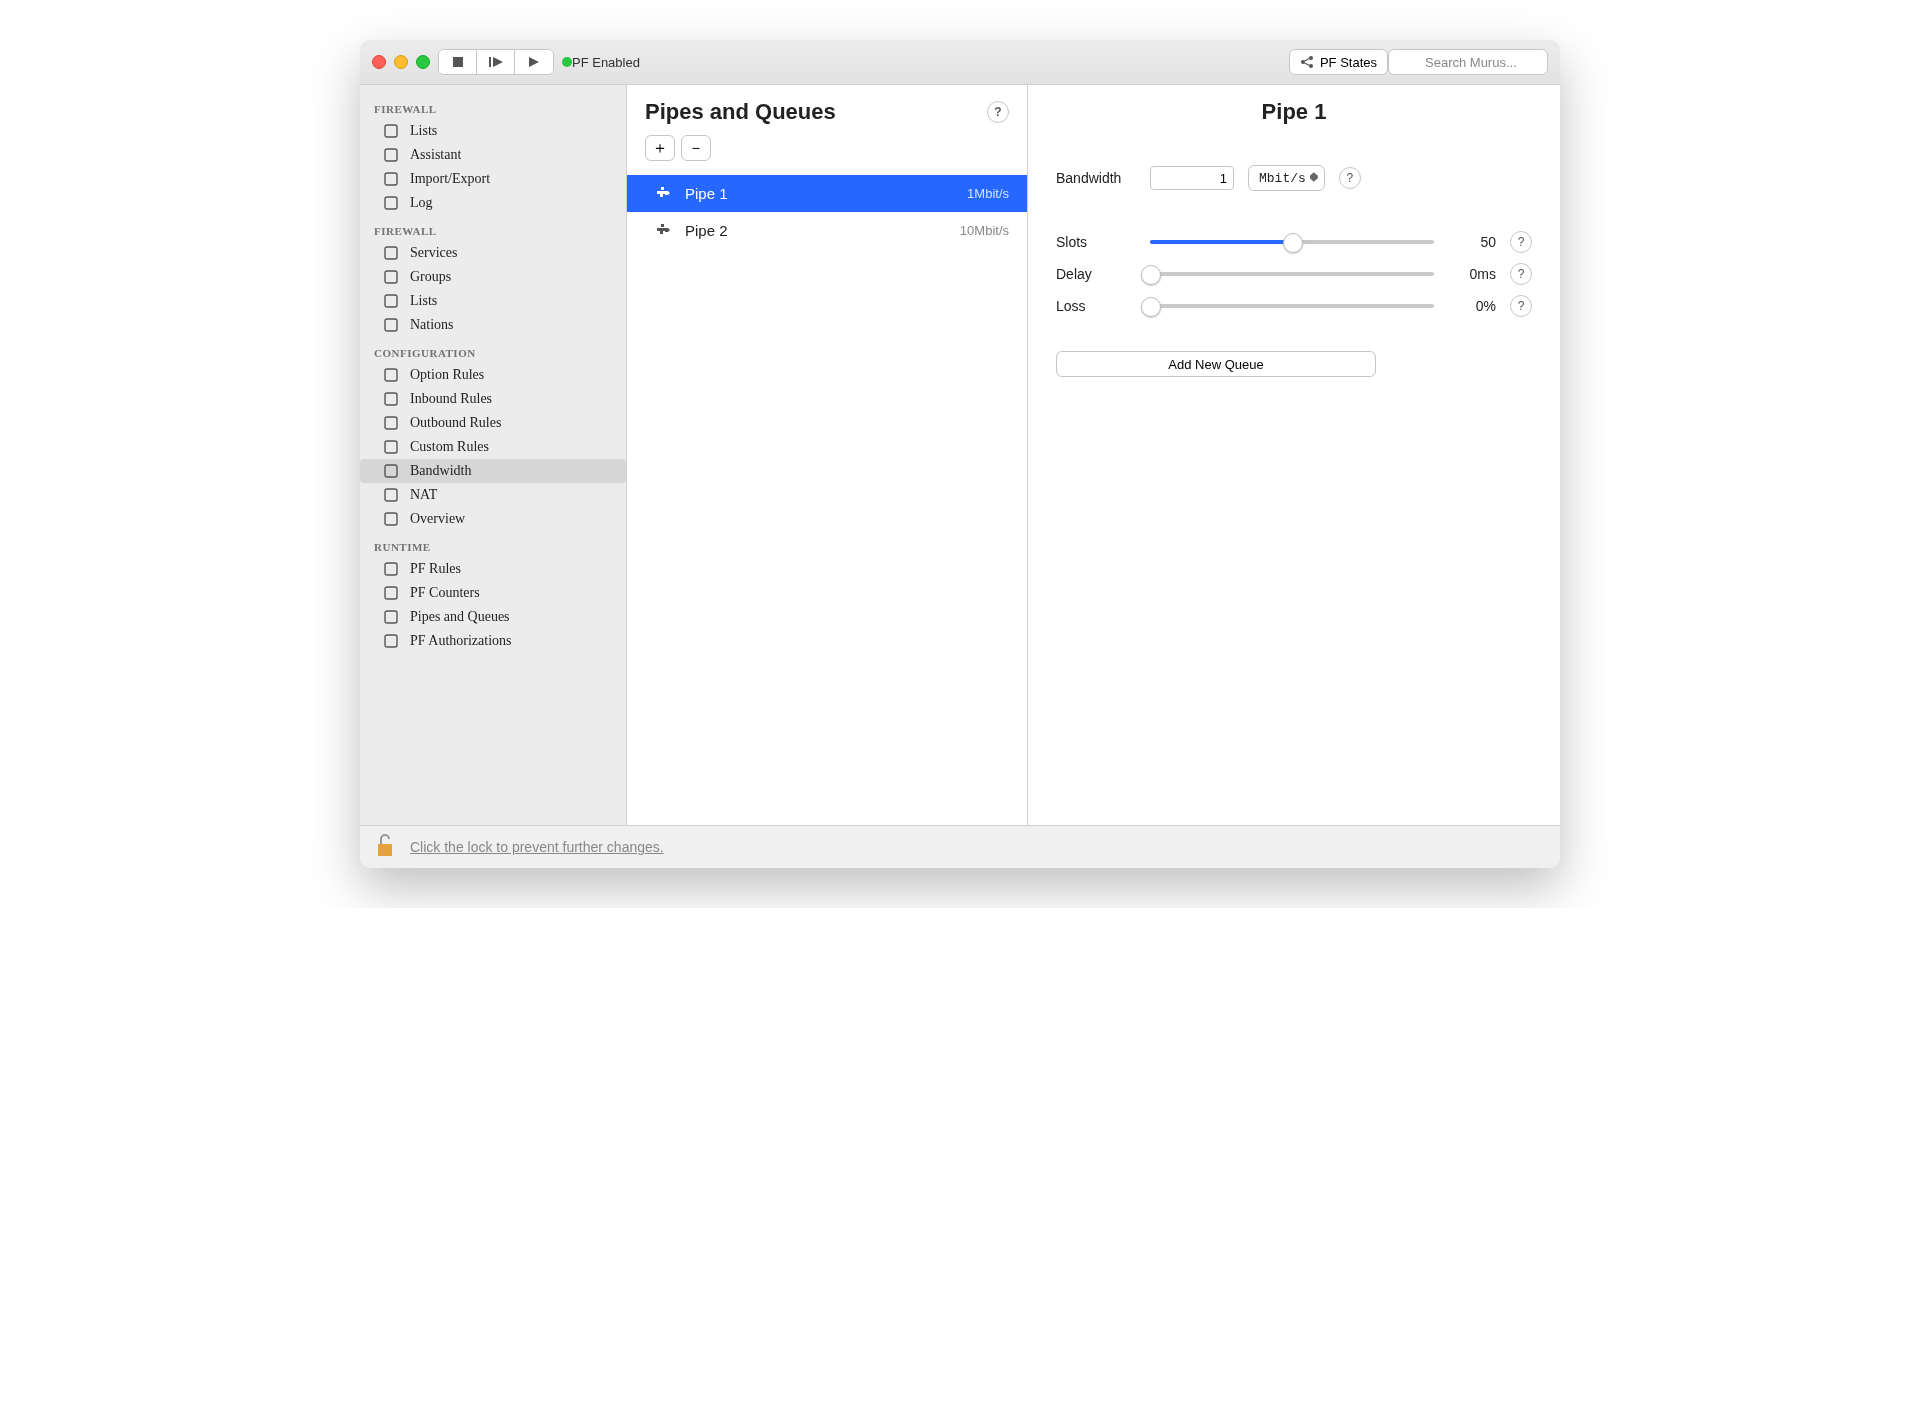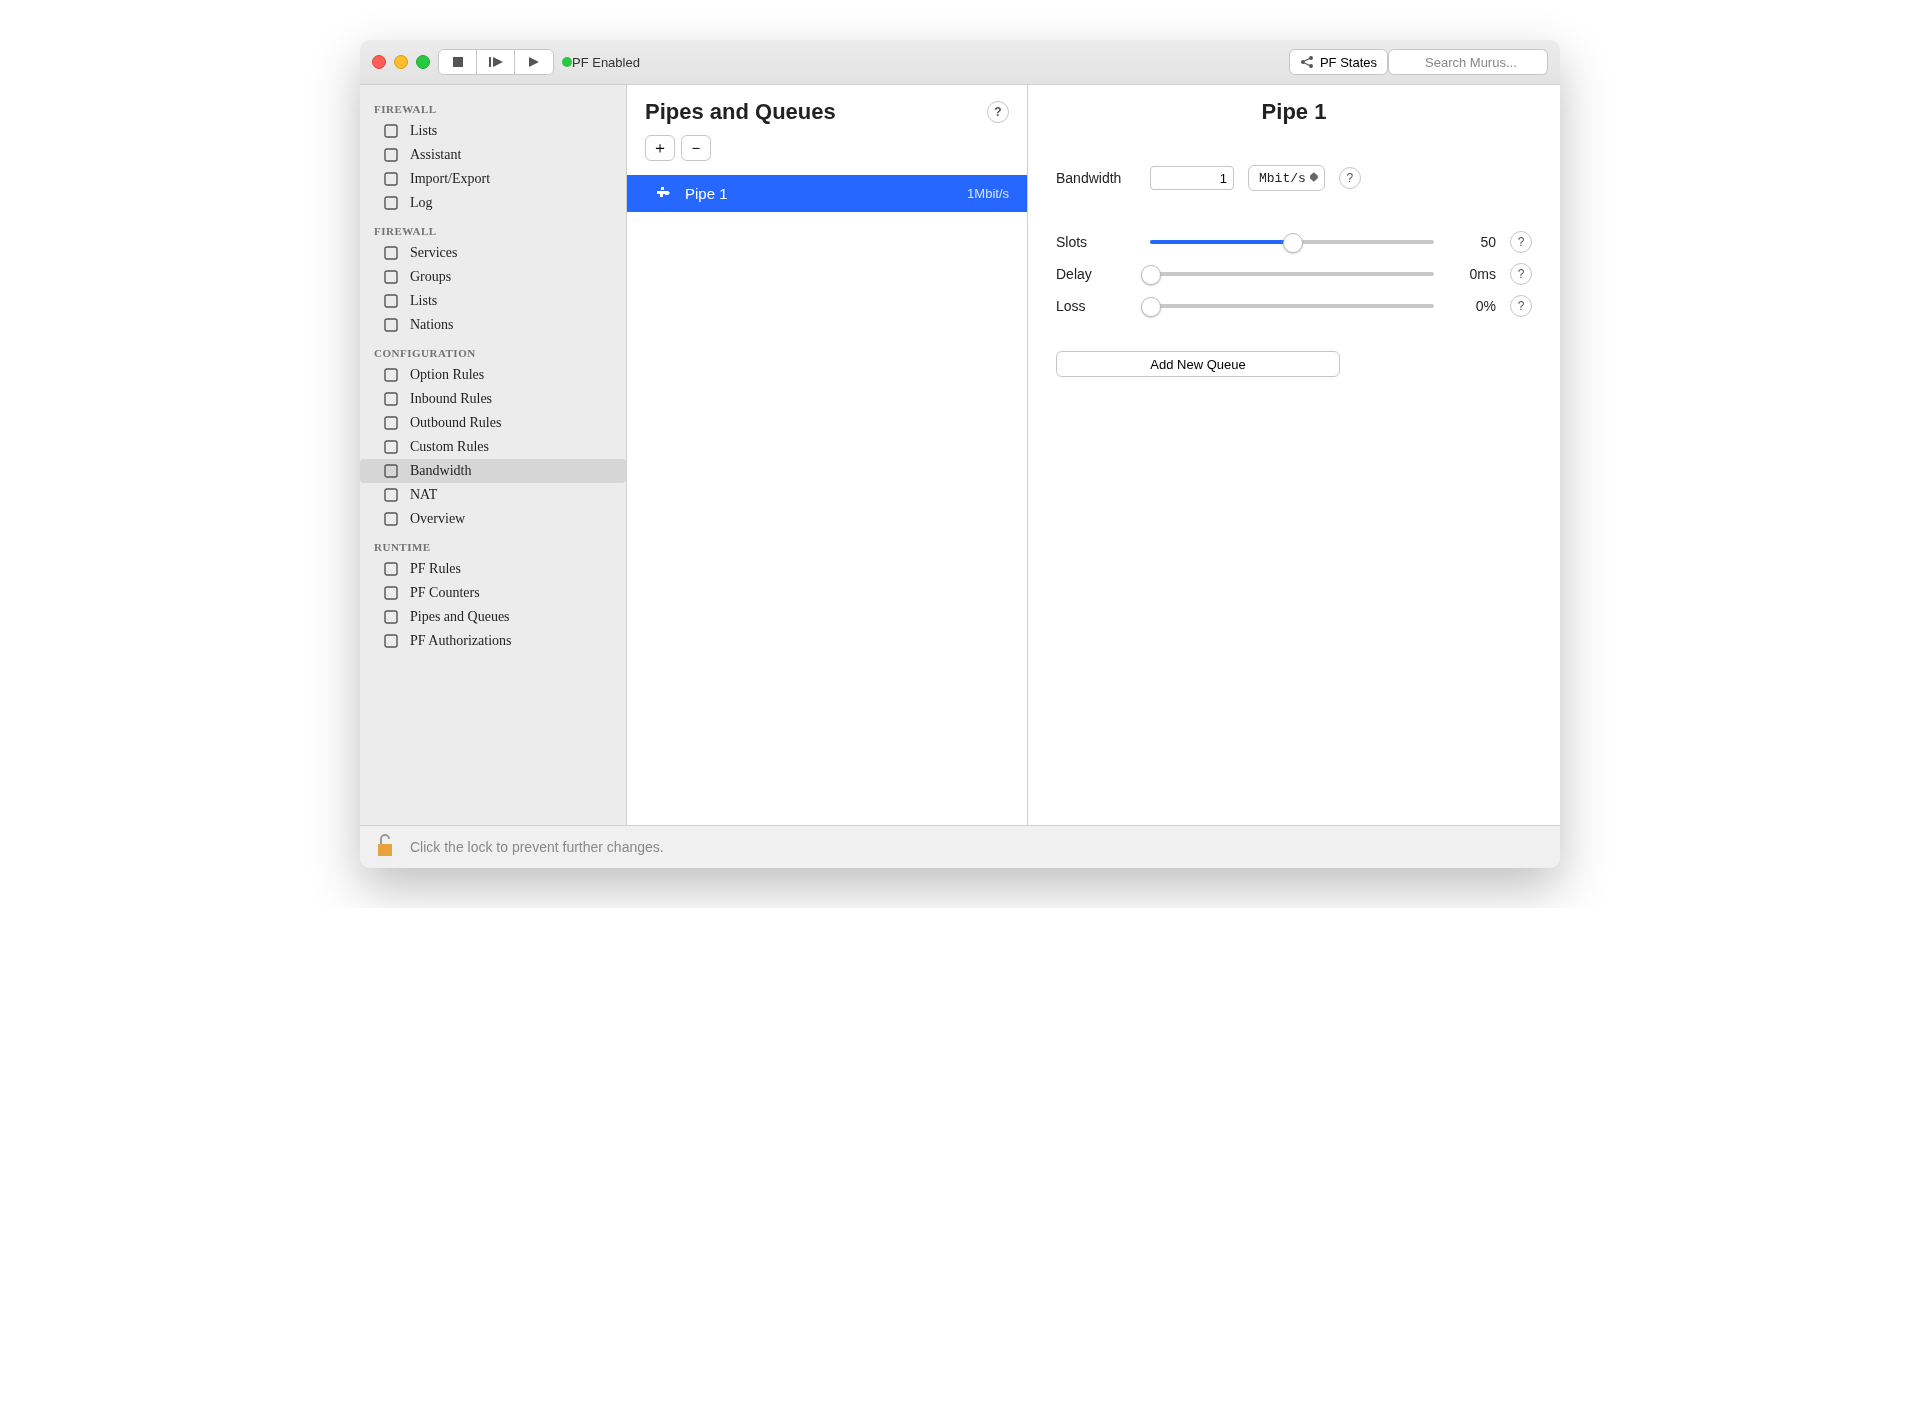--- a/index.html
+++ b/index.html
@@ -66,25 +66,25 @@
   .row input[type=text]{width:70px;height:22px;border:1px solid var(--btn-border);border-radius:4px;padding:0 6px;font-size:13px;text-align:right;}
   .select{border:1px solid var(--btn-border);border-radius:6px;background:var(--btn-bg);height:24px;padding:0 18px 0 10px;font-size:13px;display:flex;align-items:center;position:relative;font-family:Liberation Mono, monospace;}
   .select::after{content:"";position:absolute;right:6px;top:5px;width:8px;height:12px;background:linear-gradient(#666,#666);clip-path:polygon(0 40%,50% 10%,100% 40%,100% 60%,50% 90%,0 60%);} 
 
   .slider{position:relative;flex:1;height:20px;}
   .slider .track{position:absolute;left:0;right:0;top:8px;height:4px;background:#c9c9c9;border-radius:2px;}
   .slider .fill{position:absolute;left:0;top:8px;height:4px;background:var(--accent);border-radius:2px;}
   .slider .thumb{position:absolute;top:1px;width:18px;height:18px;background:#fff;border:1px solid #bdbdbd;border-radius:50%;box-shadow:0 1px 2px rgba(0,0,0,.2);}
   .valcell{width:48px;text-align:right;}
 
-  .wide-btn{width:284px;height:26px;border:1px solid var(--btn-border);border-radius:6px;background:var(--btn-bg);margin-top:24px;font-size:13px;cursor:pointer;}
+  .wide-btn{width:320px;height:26px;border:1px solid var(--btn-border);border-radius:6px;background:var(--btn-bg);margin-top:24px;font-size:13px;cursor:pointer;}
 
   
   .footer{height:42px;display:flex;align-items:center;gap:14px;padding:0 14px;background:var(--bg-window);border-top:1px solid var(--border);}
-  .locklbl{font-size:14px;color:var(--text-muted);}
+  .locklbl{font-size:14px;color:var(--text-muted);text-decoration:underline;}
 
   
   svg{fill:#555;}
 </style>
 </head>
 <body>
 
 <div class="stage">
 
   <div class="titlebar">
@@ -305,20 +305,27 @@
         </div>
       </div>
       <div class="pipelist" id="pipelist">
           <div class="piperow sel">
             <span class="ic"><svg width="16" height="14" viewBox="0 0 16 14">
                 <path d="M2 6h8v3H8v3H5V9H2zM10 6h3l2 2-2 2h-3zM6 2h3v3H6z"></path>
               </svg></span>
             <span>Pipe 1</span>
             <span class="bw">1Mbit/s</span>
           </div>
+          <div class="piperow">
+            <span class="ic"><svg width="16" height="14" viewBox="0 0 16 14">
+                <path d="M2 6h8v3H8v3H5V9H2zM10 6h3l2 2-2 2h-3zM6 2h3v3H6z"></path>
+              </svg></span>
+            <span>Pipe 2</span>
+            <span class="bw">10Mbit/s</span>
+          </div>
         </div>
     </div>
 
     <div class="detail">
       <div class="det-title">Pipe 1</div>
 
       <div class="row">
         <span class="lbl">Bandwidth</span>
         <input type="text" value="1" style="">
         <div class="select">

